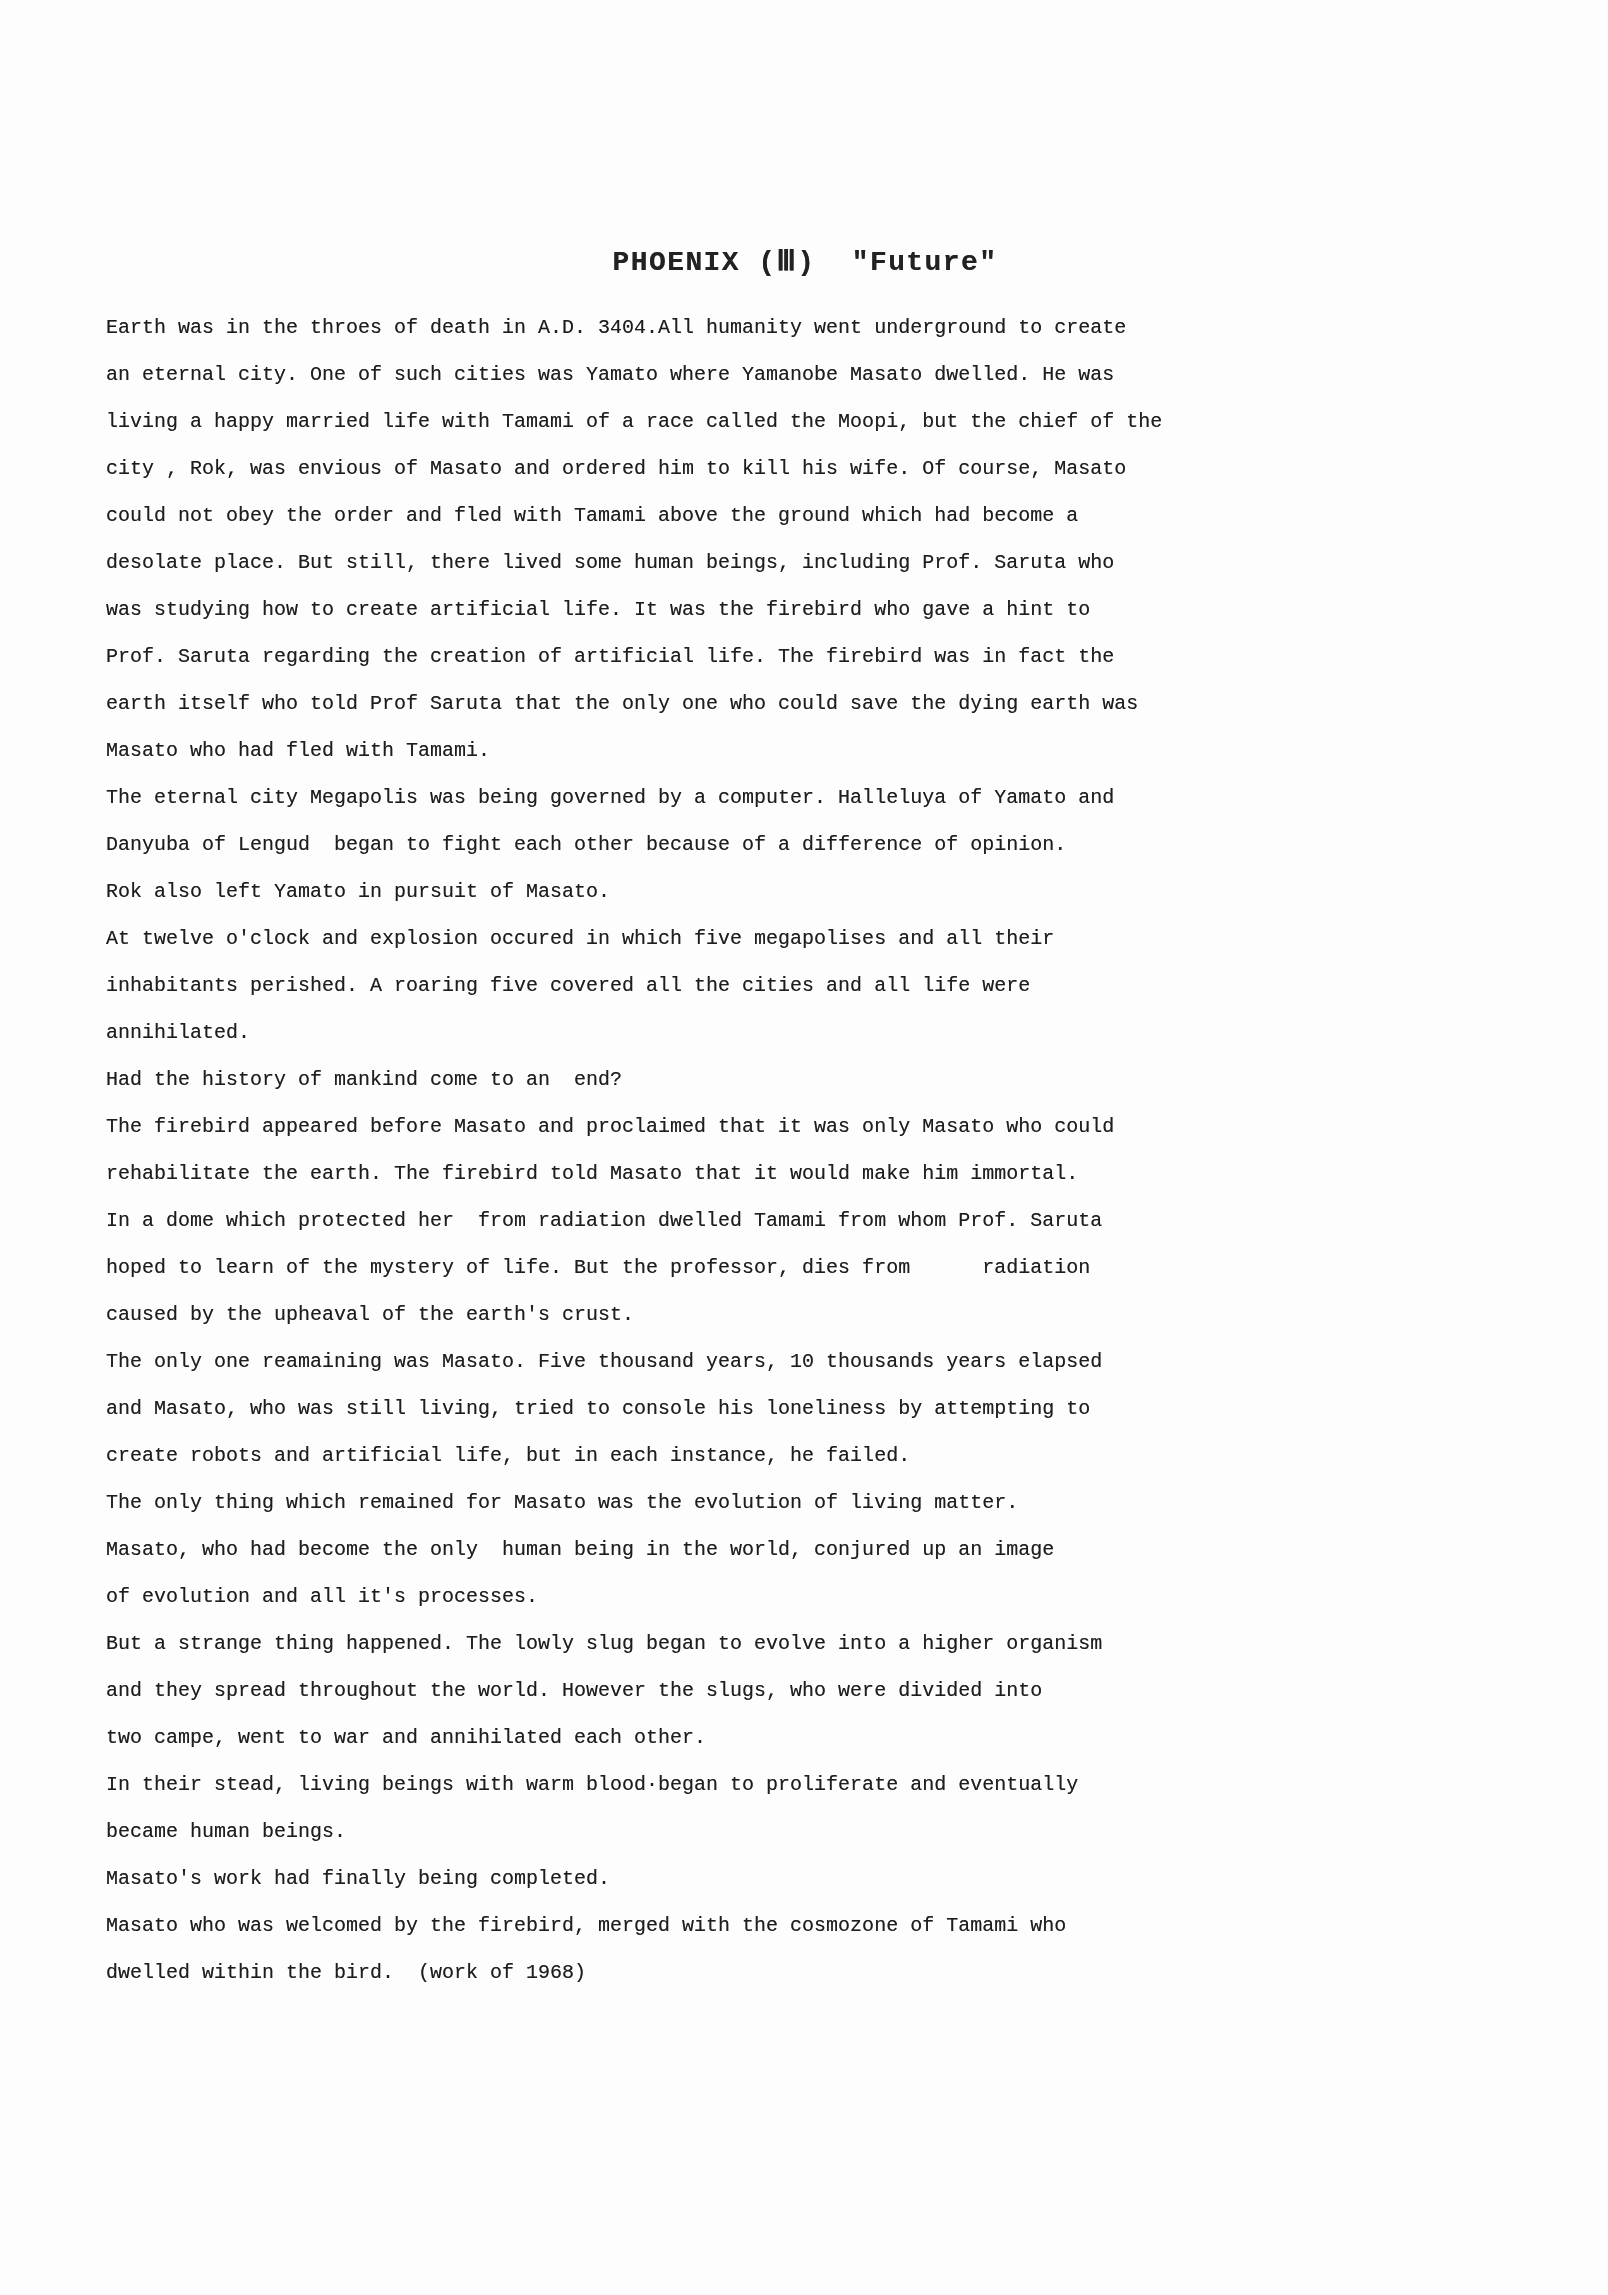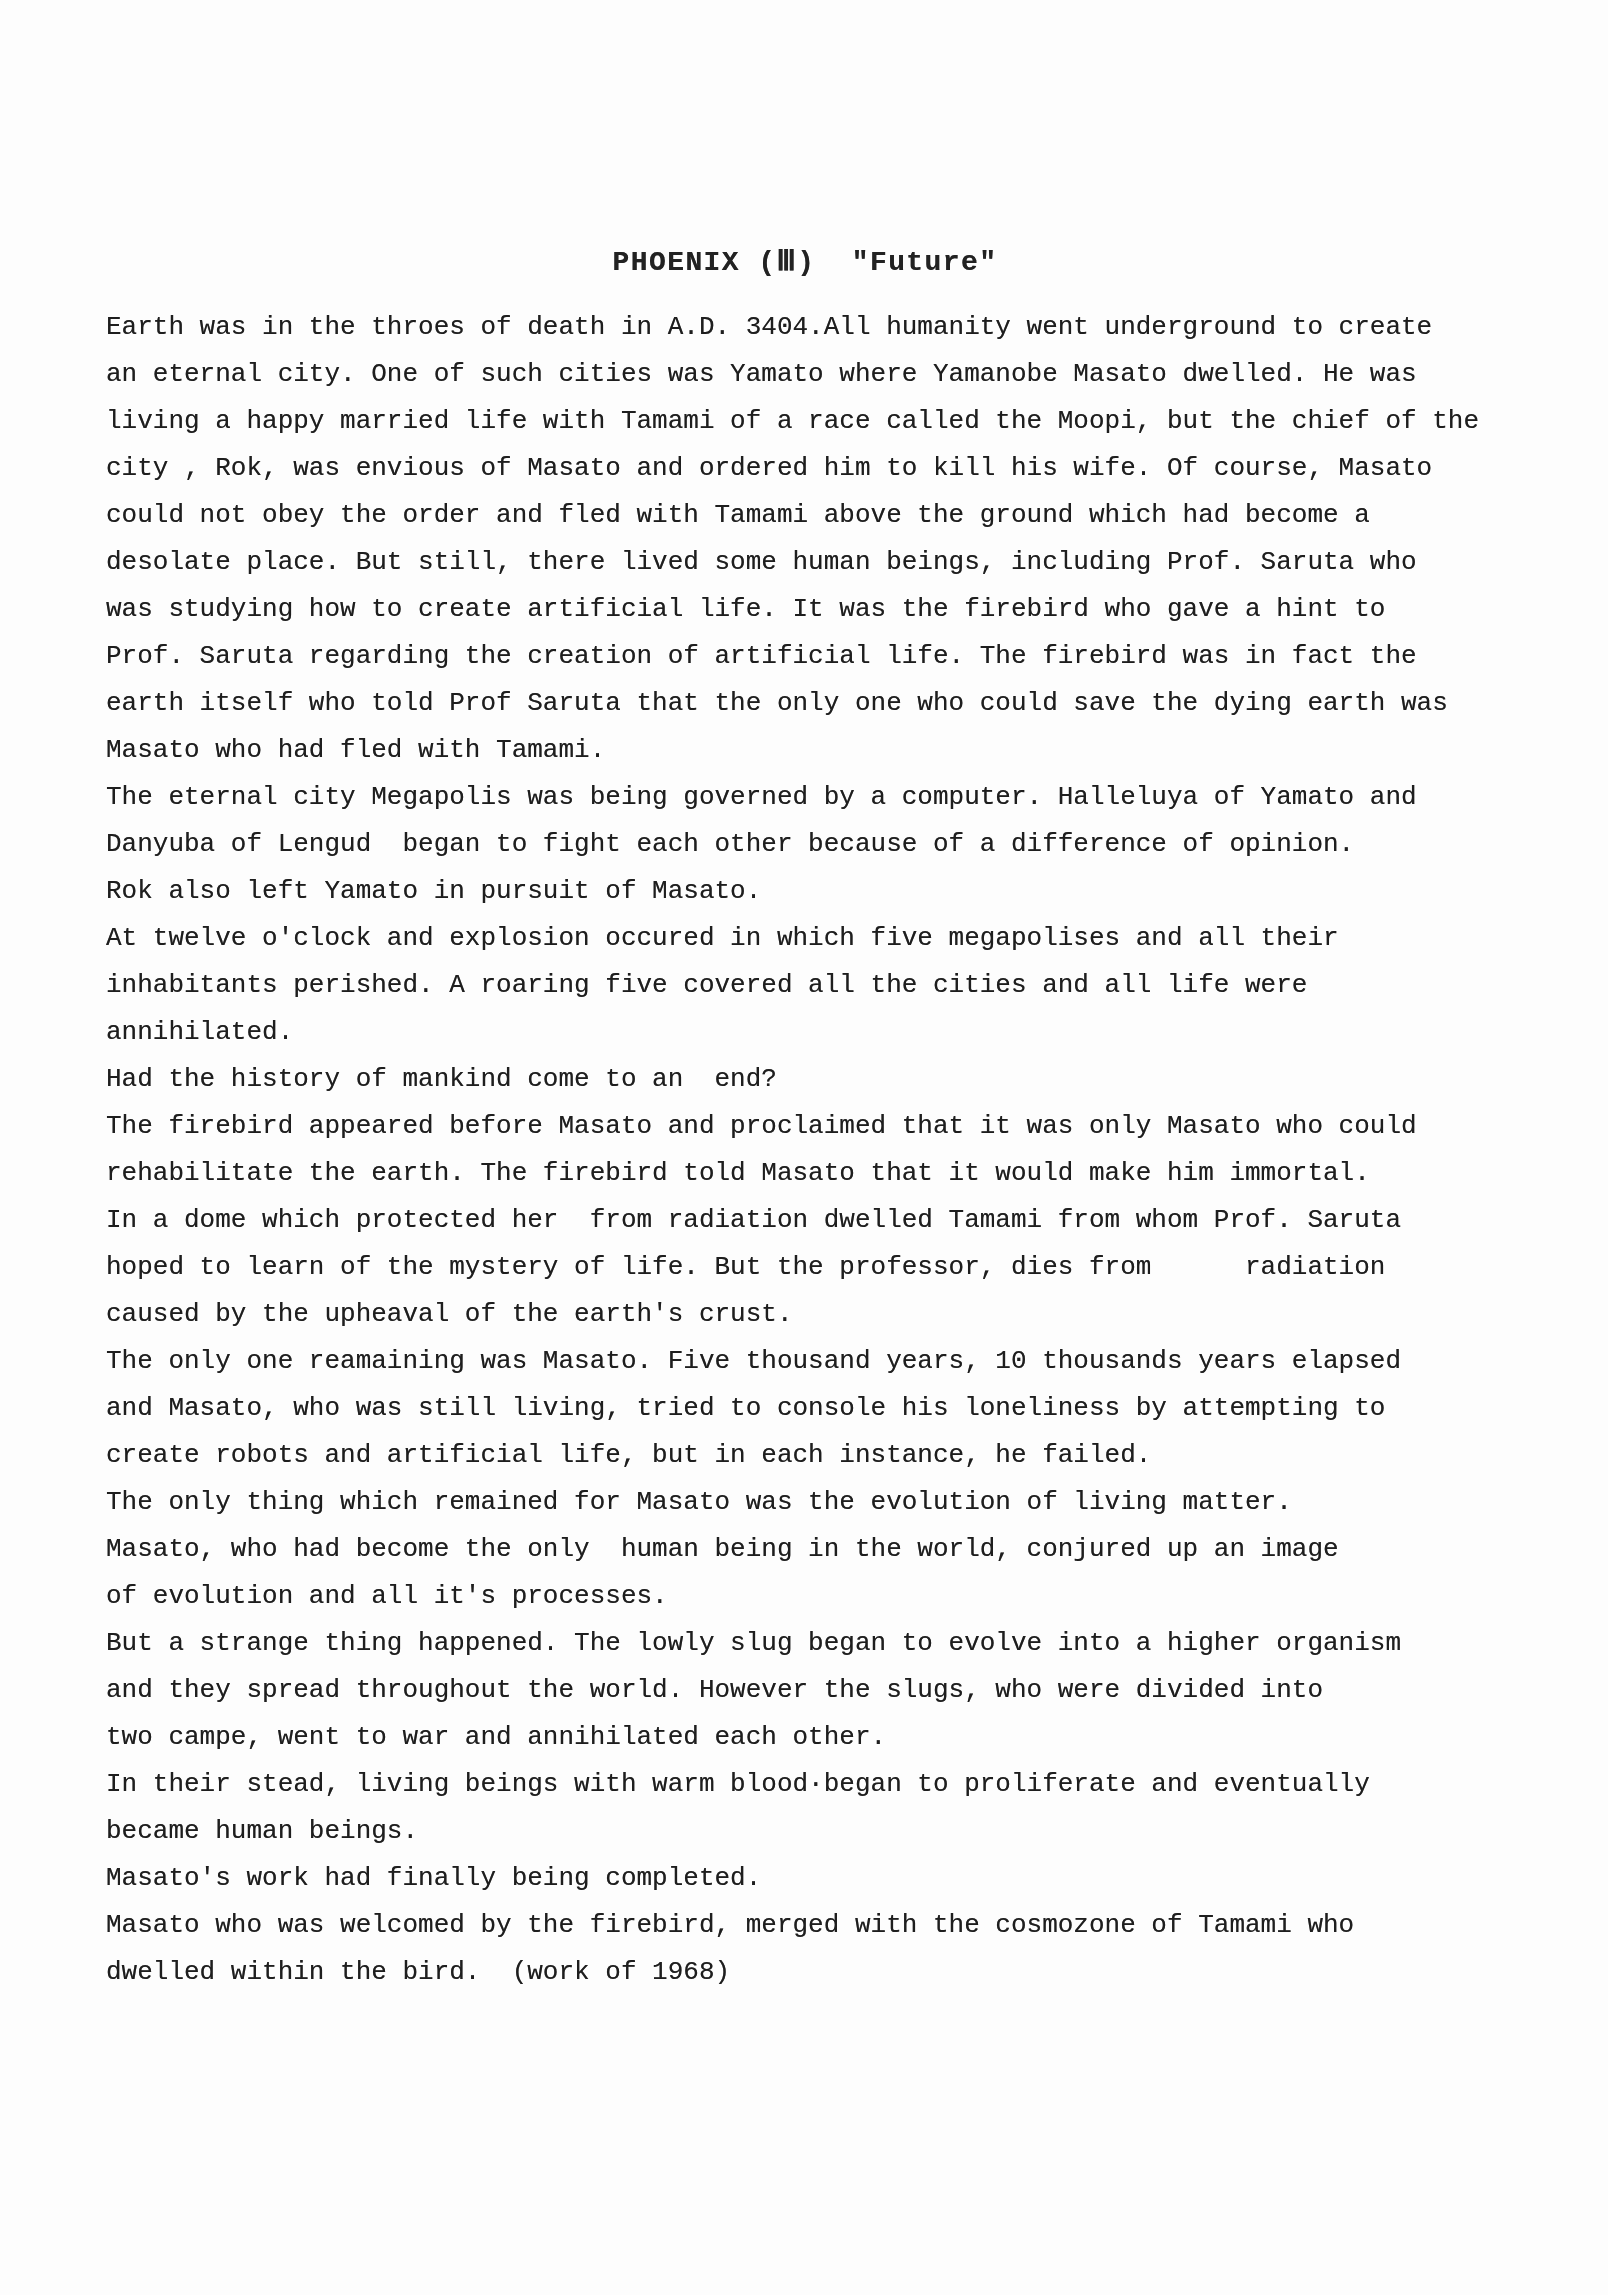--- a/index.html
+++ b/index.html
@@ -28,21 +28,21 @@
     letter-spacing: 1.4px;
     white-space: pre;
     color: #222;
     text-shadow: 0 0 0.5px rgba(20,20,20,0.6);
   }
   .doc-body {
     position: absolute;
     top: 304px;
     left: 106px;
     width: 1420px;
-    font-size: 26px;
+    font-size: 20px;
     line-height: 47px;
     white-space: pre;
     text-shadow: 0 0 0.5px rgba(20,20,20,0.55);
   }
   .text-line {
     height: 47px;
   }
 </style>
 </head>
 <body>

